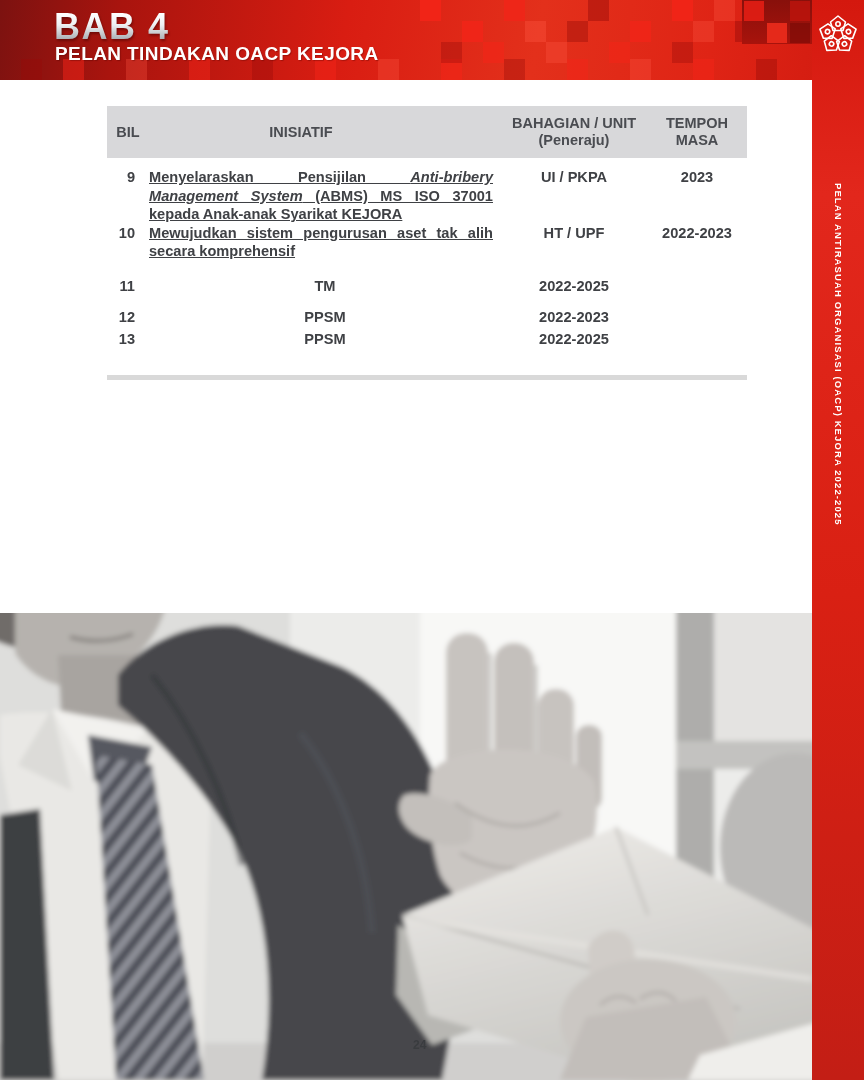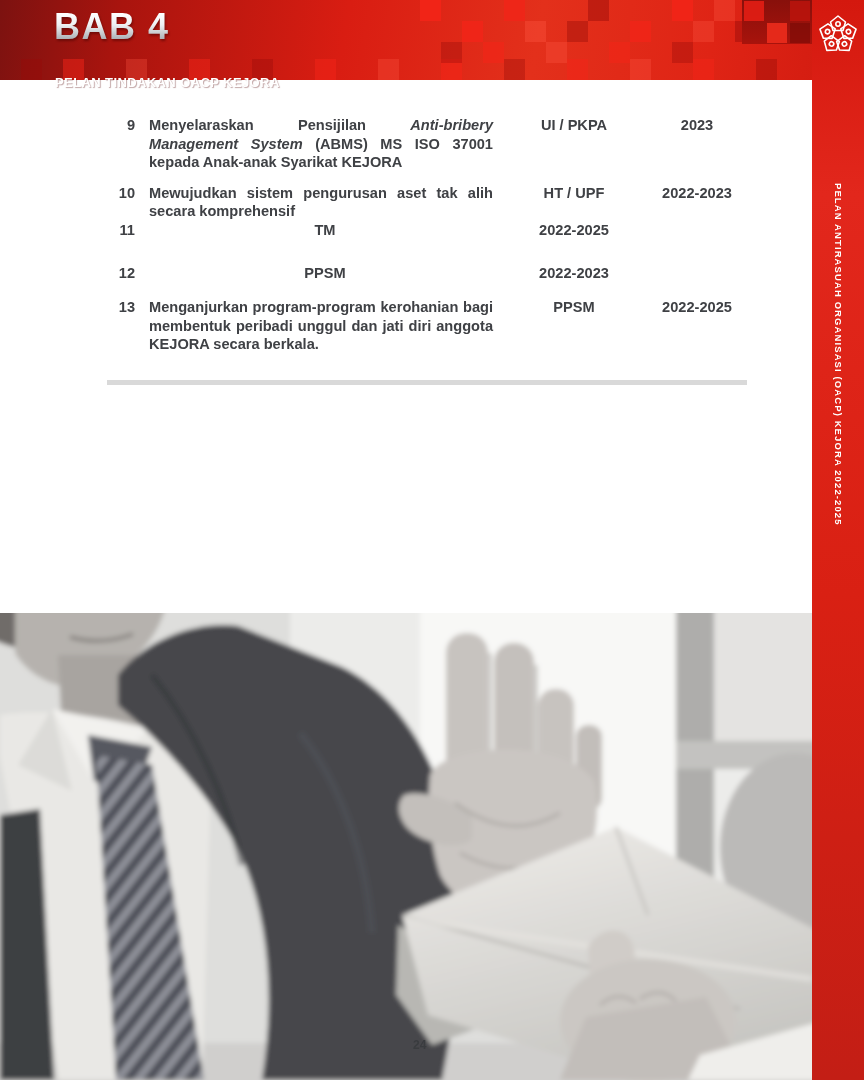--- a/index.html
+++ b/index.html
@@ -40,23 +40,22 @@
   }
   .chapter {
     position:absolute; left:54px; top:6px;
     font-size:36px; font-weight:bold; letter-spacing:1.5px;
     background:linear-gradient(180deg,#ffffff 18%,#eef0f2 45%,#9aa0a6 88%);
     -webkit-background-clip:text; background-clip:text; color:transparent;
     filter:drop-shadow(1px 2px 1px rgba(60,0,0,.45));
   }
   .chapter-sub {
     position:absolute; left:55px; top:43px;
-    font-size:13px; font-weight:bold; color:#ffffff; letter-spacing:.4px;
+    font-size:19px; font-weight:bold; color:#ffffff; letter-spacing:.4px;
     text-shadow:1px 1px 1px rgba(80,0,0,.35);
-    margin-top:32px;
   }
 
   
   .sidebar {
     position:absolute; top:0; right:0; width:52px; height:1080px;
     background:linear-gradient(180deg,#d4180e 0%,#e2271c 18%,#d92013 55%,#c31e15 100%);
   }
   .logo { position:absolute; top:12px; left:50%; transform:translateX(-50%); }
   .vtext {
     position:absolute; top:183px; left:50%; transform:translateX(-50%);
@@ -71,26 +70,26 @@
     background:#d8d8da; min-height:52px; align-items:center;
     color:#4a4c51; font-weight:bold; font-size:14.5px; line-height:17px;
   }
   .th { text-align:center; }
   .th.ini { padding-right:48px; }
   .trow {
     display:grid; grid-template-columns:42px 352px 146px 100px;
     align-items:start; font-weight:bold; font-size:14.6px; line-height:18.6px;
   }
   .r9  { margin-top:10px; }
-  .r10 { margin-top:12px; }
-  .r11 { }
-  .r12 { margin-top:24px; }
-  .r13 { margin-top:16px; }
+  .r10 { }
+  .r11 { margin-top:16px; }
+  .r12 { margin-top:12px; }
+  .r13 { margin-top:4px; }
   .bil { text-align:right; padding-right:14px; }
-  .ini-cell { text-align:justify; padding-right:8px; }
+  .ini-cell { text-align:justify; padding-right:8px;text-decoration:underline; }
   .ini-cell .it { font-style:italic; }
   .unit, .tempoh { text-align:center; }
   .tbl-bottom { margin-top:26px; height:5px; width:640px; background:#d9d9d9; }
 
   
   .photo {
     position:absolute; left:0; top:613px; width:812px; height:467px;
     overflow:hidden; background:#e3e3e1;
   }
   .photo svg { display:block; }
@@ -133,20 +132,32 @@
         <g transform="rotate(288)">
           <path d="M0,-19 L7.5,-13 L5,-4.5 L-5,-4.5 L-7.5,-13 Z"></path>
           <circle cx="0" cy="-11" r="2.2"></circle>
         </g>
       </g>
     </svg>
     <div class="vtext">PELAN ANTIRASUAH ORGANISASI (OACP) KEJORA 2022-2025</div>
   </aside>
 
   <section class="tbl">
+    <div class="thead">
+      <div class="th">BIL</div>
+      <div class="th ini">INISIATIF</div>
+      <div class="th">
+        <span style="display:block;">BAHAGIAN / UNIT</span>
+        <span style="display:block;">(Peneraju)</span>
+      </div>
+      <div class="th">
+        <span style="display:block;">TEMPOH</span>
+        <span style="display:block;">MASA</span>
+      </div>
+    </div>
 
     <div class="trow r9">
       <div class="bil">9</div>
       <div class="ini-cell"><span>Menyelaraskan Pensijilan </span><span class="it">Anti-bribery Management System</span><span> (ABMS) MS ISO 37001 kepada Anak-anak Syarikat KEJORA</span></div>
       <div class="unit">UI / PKPA</div>
       <div class="tempoh">2023</div>
     </div>
 
     <div class="trow r10">
       <div class="bil">10</div>
@@ -162,21 +173,20 @@
     </div>
 
     <div class="trow r12">
       <div class="bil">12</div>
       <div class="unit">PPSM</div>
       <div class="tempoh">2022-2023</div>
     </div>
 
     <div class="trow r13">
       <div class="bil">13</div>
-      <div class="ini-cell"><span>Menganjurkan program-program kerohanian bagi membentuk peribadi unggul dan jati diri anggota KEJORA secara berkala.</span><span class="it"></span><span></span></div>
       <div class="unit">PPSM</div>
       <div class="tempoh">2022-2025</div>
     </div>
 
     <div class="tbl-bottom"></div>
   </section>
 
   <figure class="photo">
     <svg width="812" height="467" viewBox="0 0 812 467">
       <defs>

